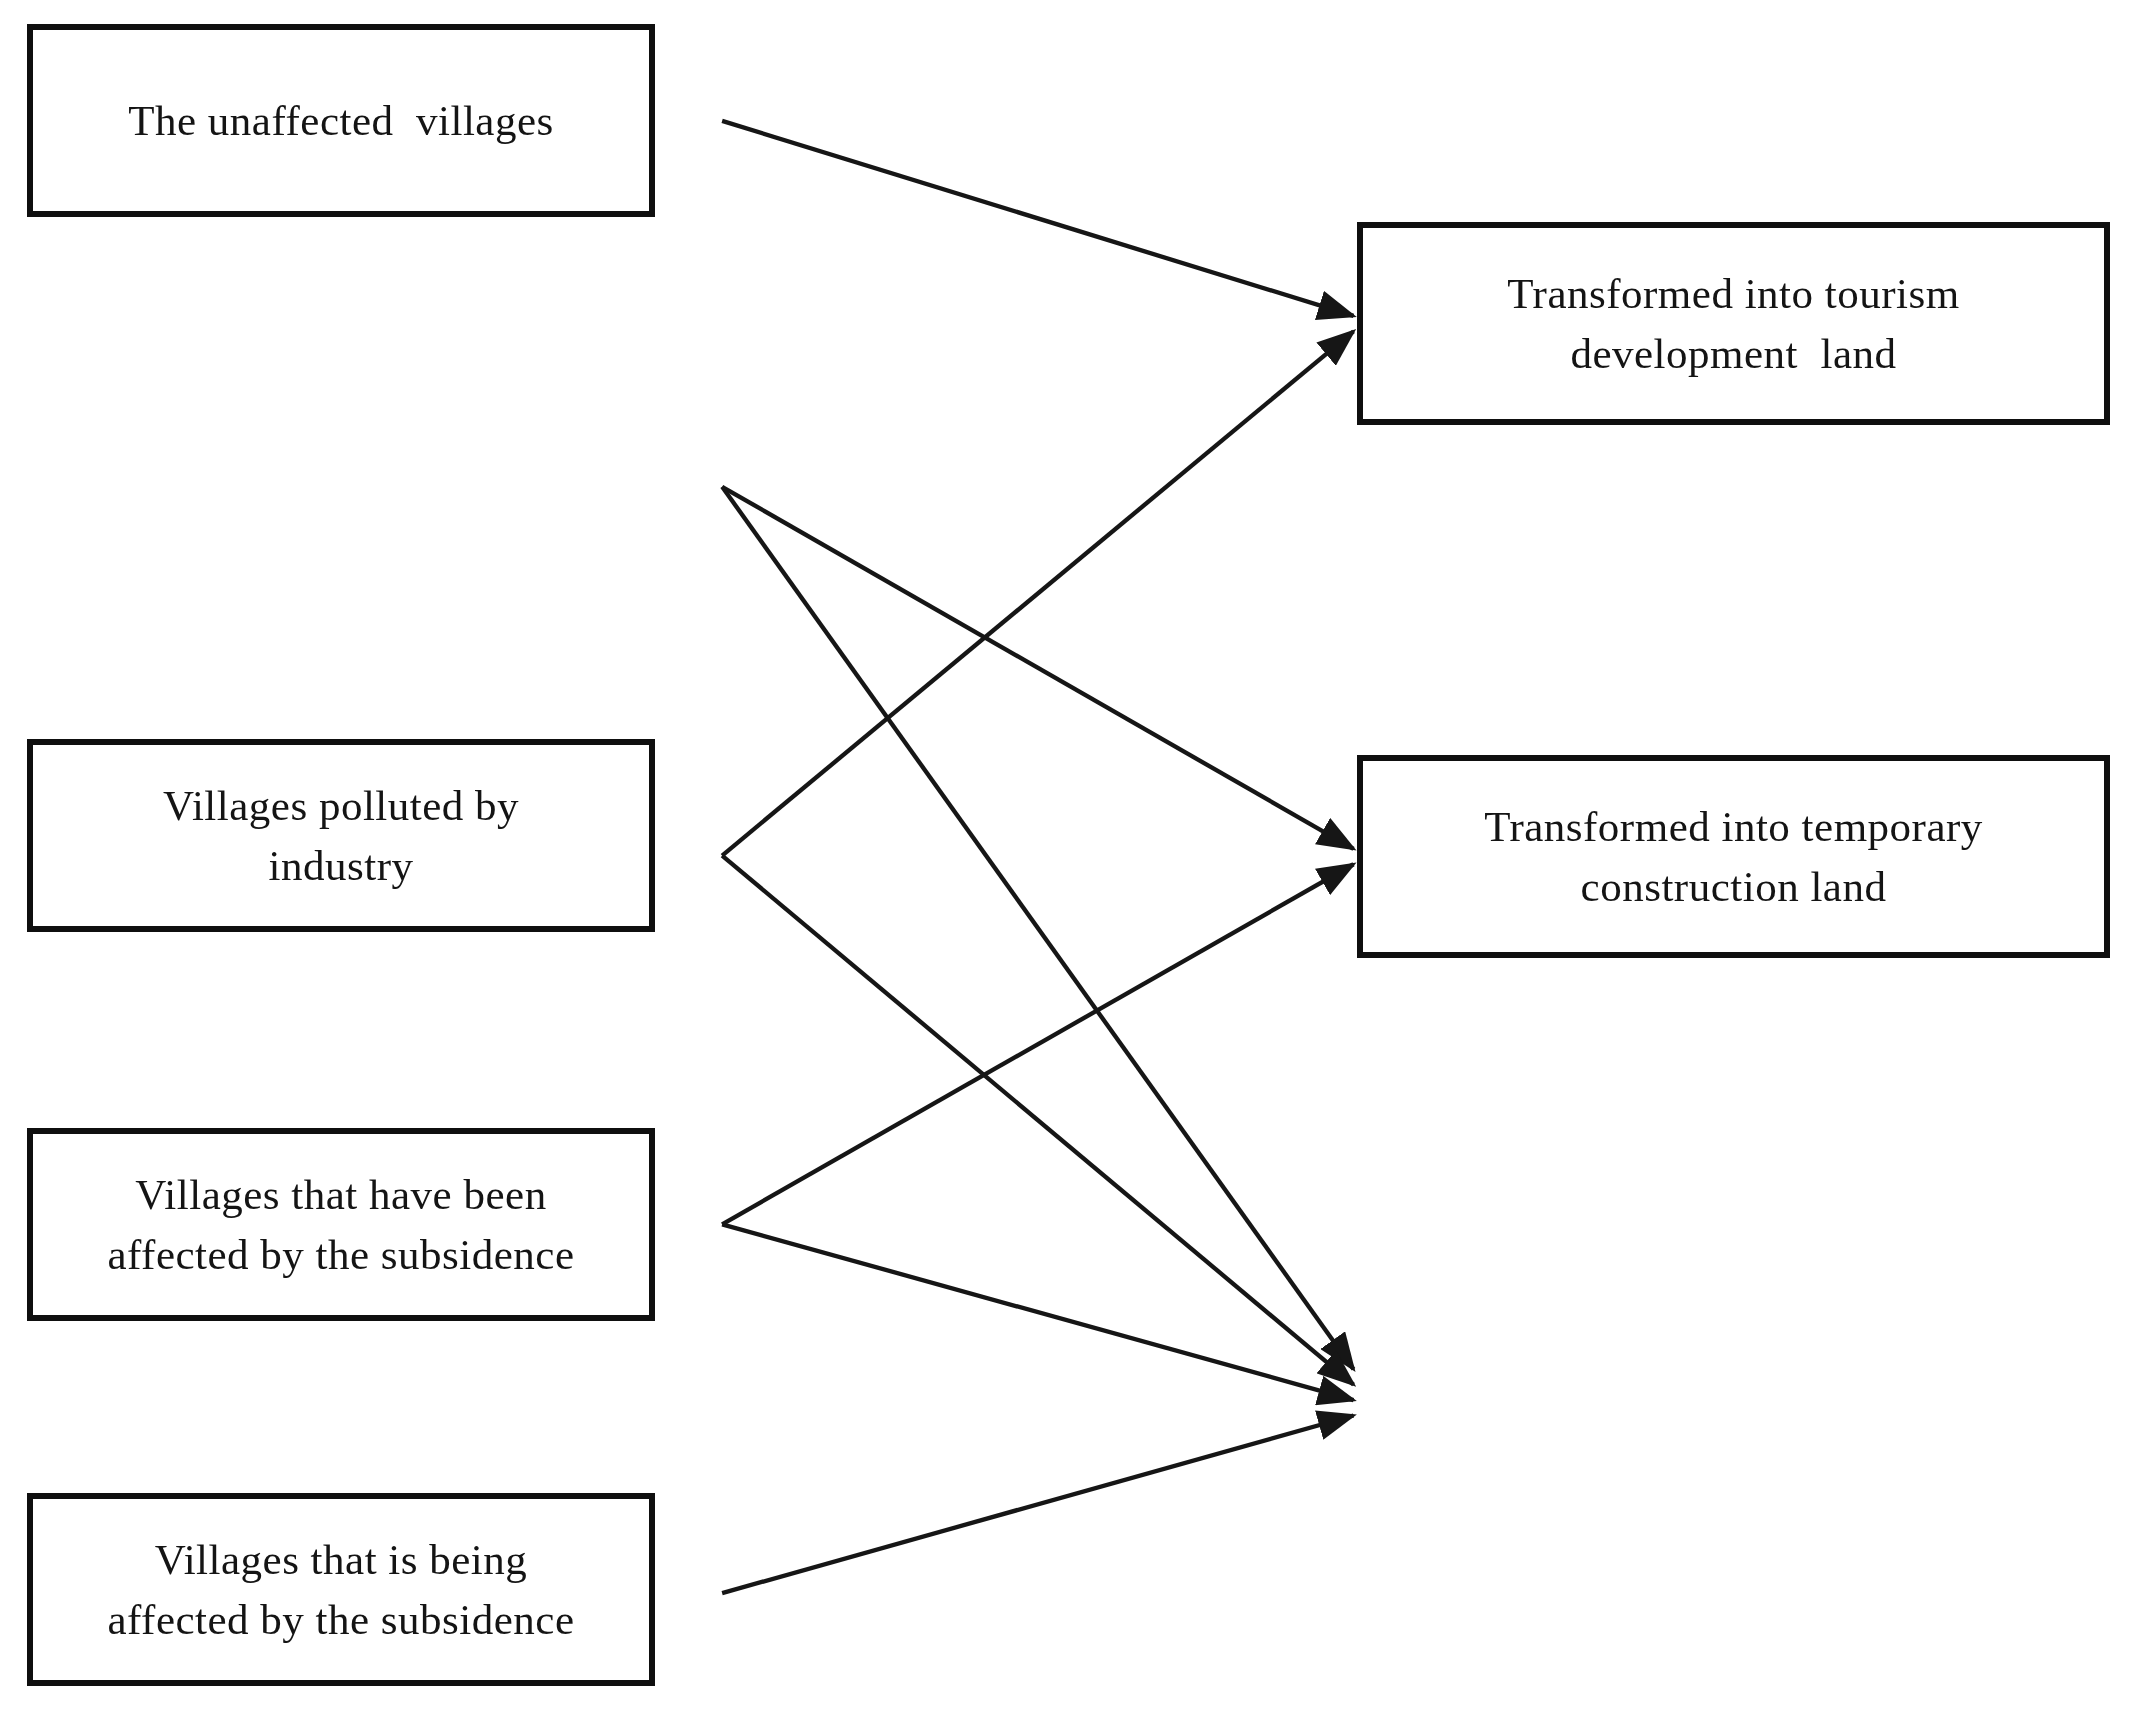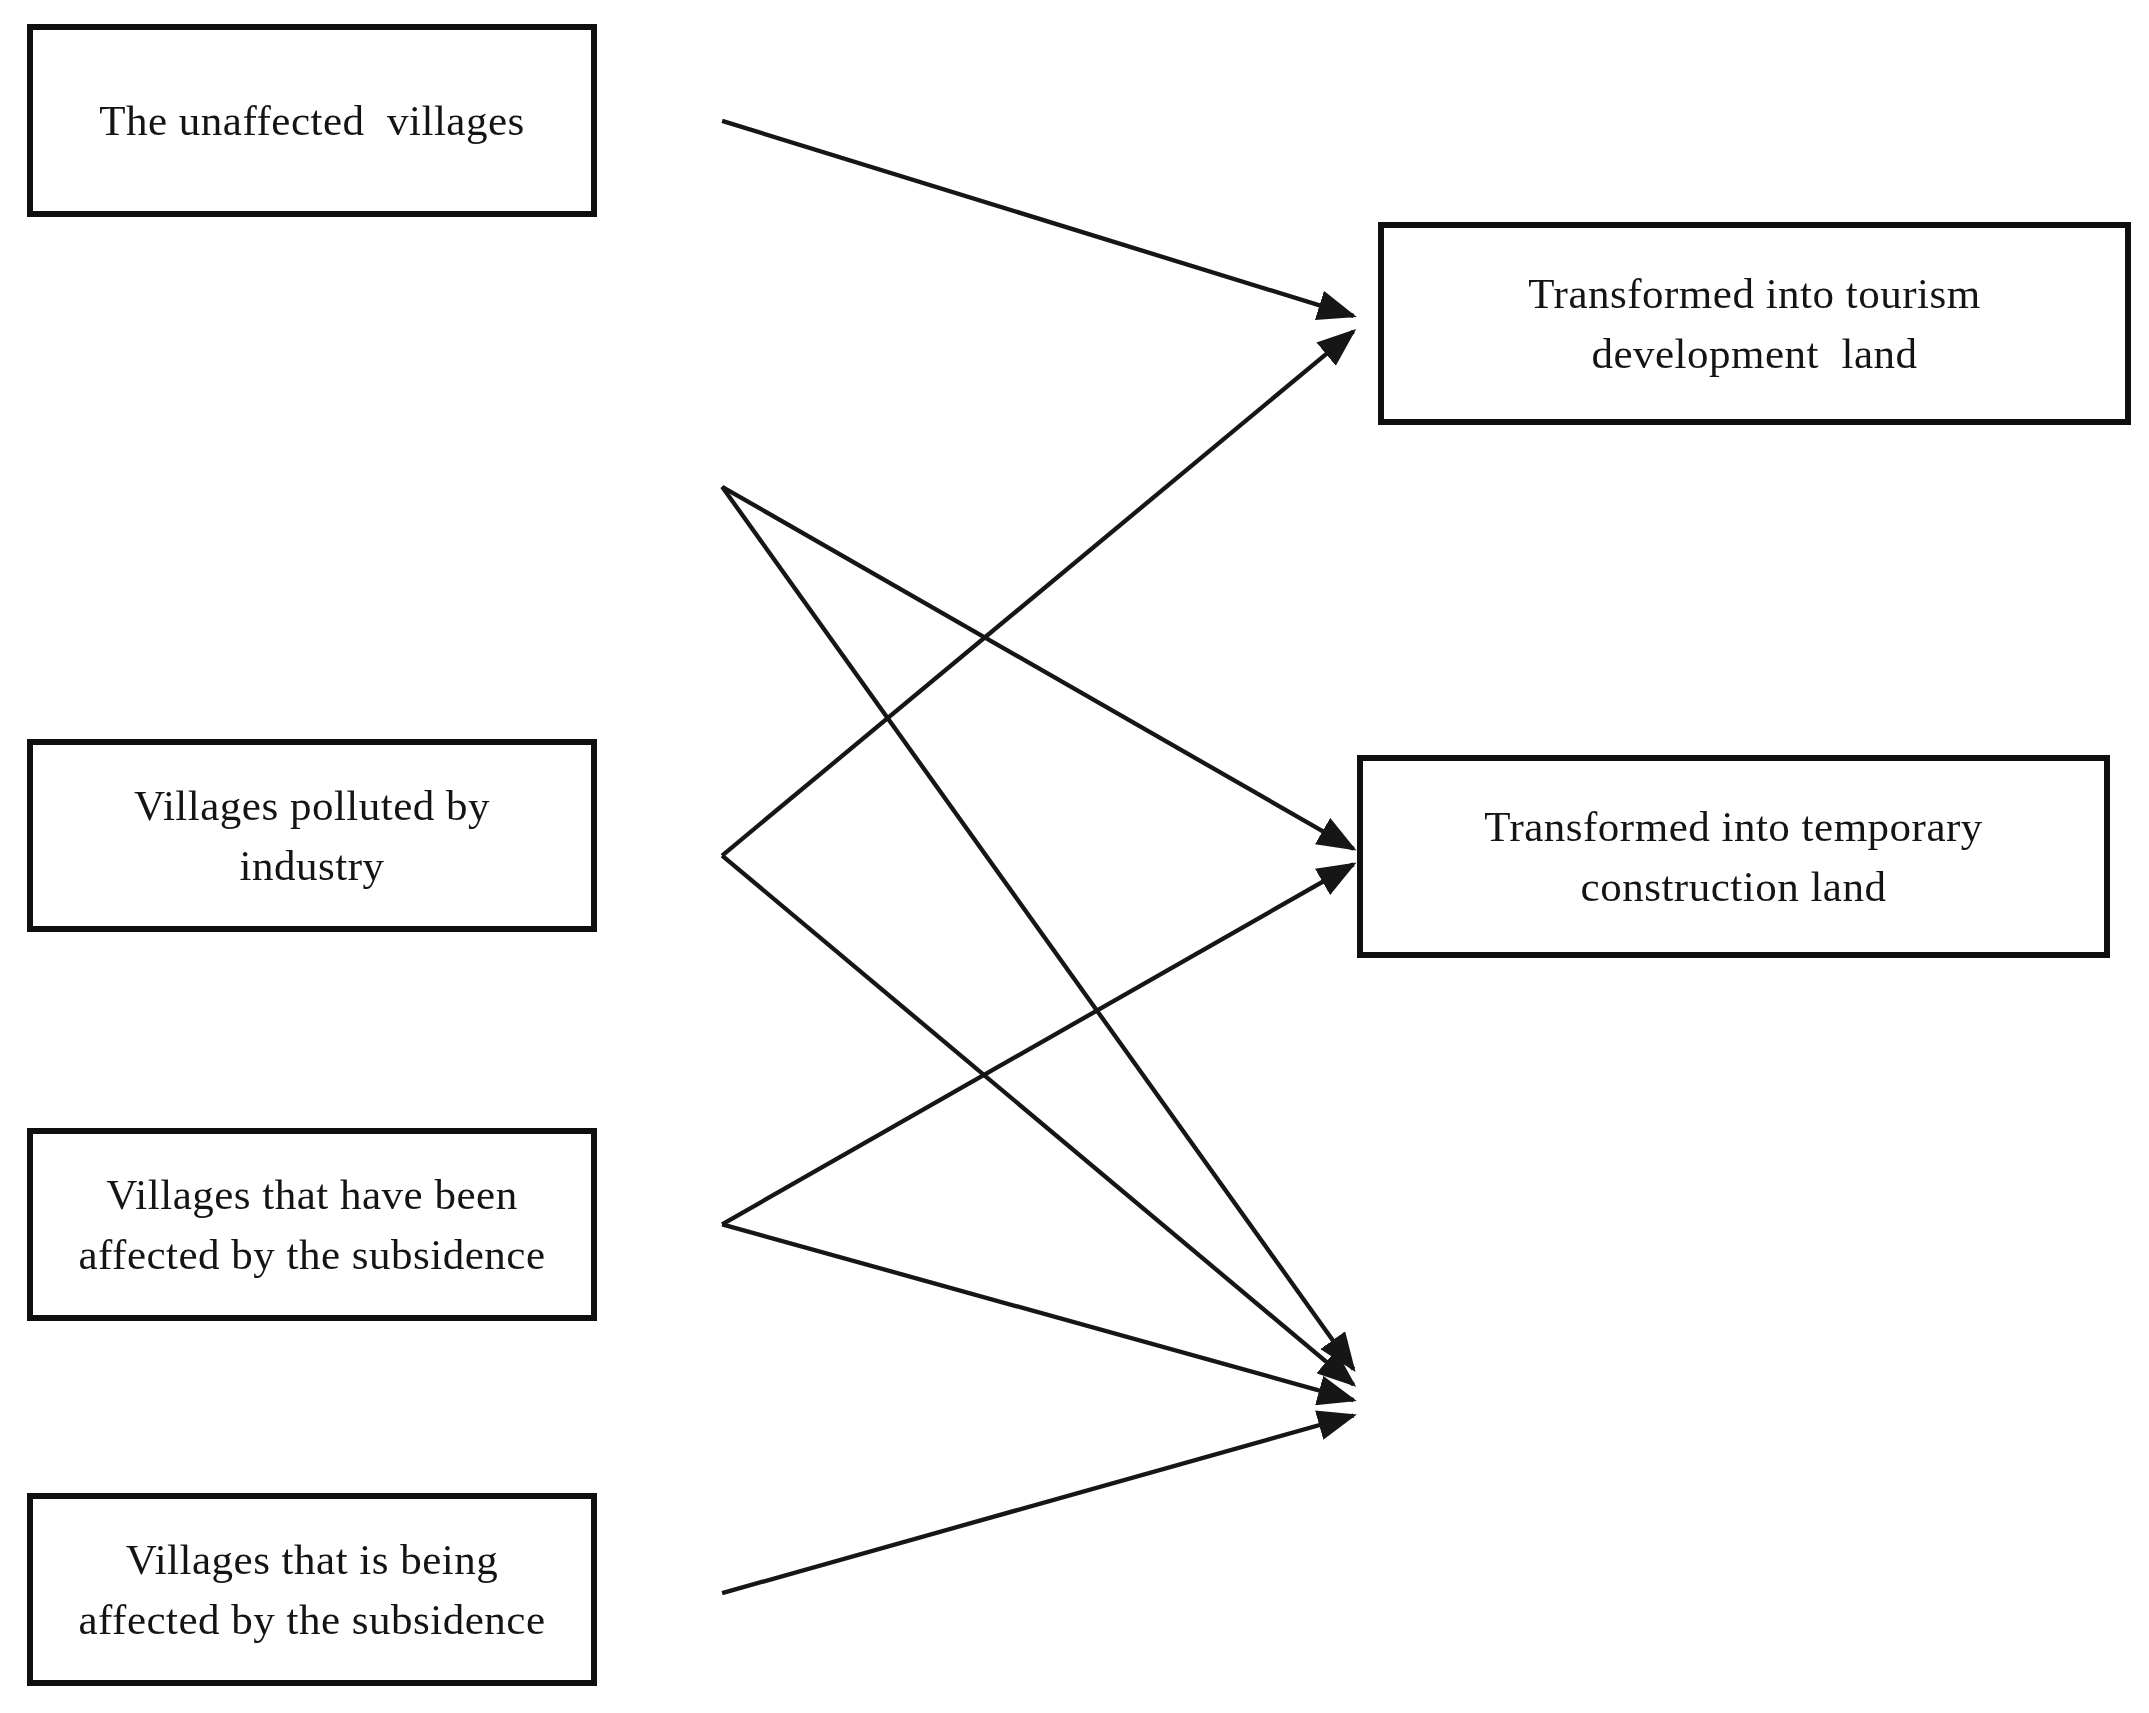--- a/index.html
+++ b/index.html
@@ -35,28 +35,28 @@
     text-align: center;
     color: #141414;
     font-size: 43px;
     line-height: 1.38;
     letter-spacing: 0.5px;
   }
   .node .line {
     display: block;
     white-space: pre-wrap;
   }
-  .node-left  { left: 27px;   width: 570px; height: 193px; }
+  .node-left  { left: 27px;   width: 628px; height: 193px; }
   .node-right { left: 1357px; width: 753px; height: 203px; }
   .pos-l1 { top: 24px; }
   .pos-l2 { top: 390px; }
   .pos-l3 { top: 739px; }
   .pos-l4 { top: 1128px; }
   .pos-l5 { top: 1493px; }
-  .pos-r1 { top: 222px; margin-left: 21px; }
+  .pos-r1 { top: 222px; }
   .pos-r2 { top: 755px; }
   .pos-r3 { top: 1291px; }
   .edge-line {
     stroke: #161616;
     stroke-width: 4.5;
   }
 </style>
 </head>
 <body>
 

